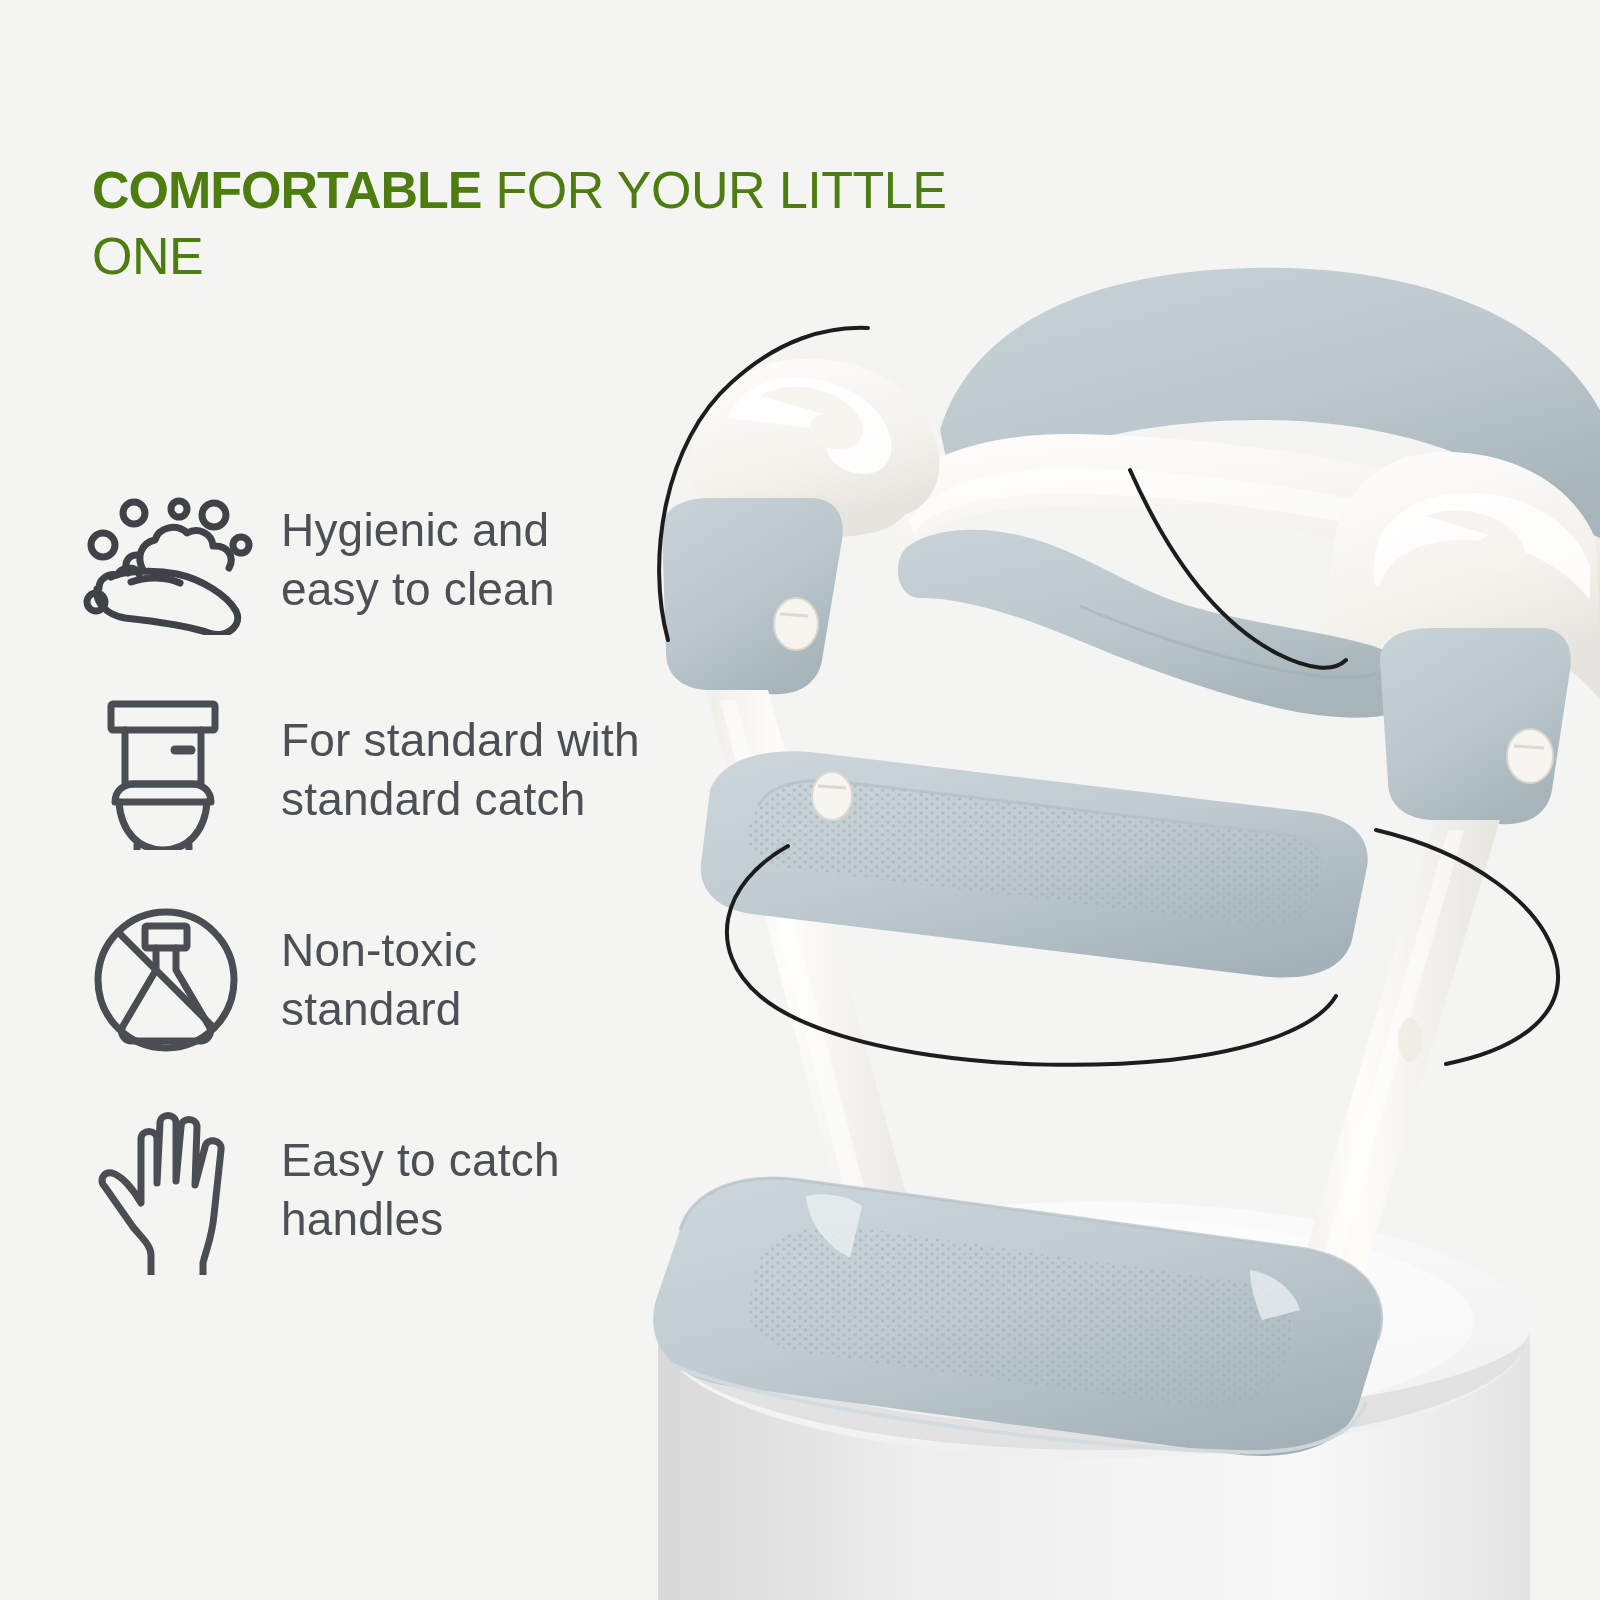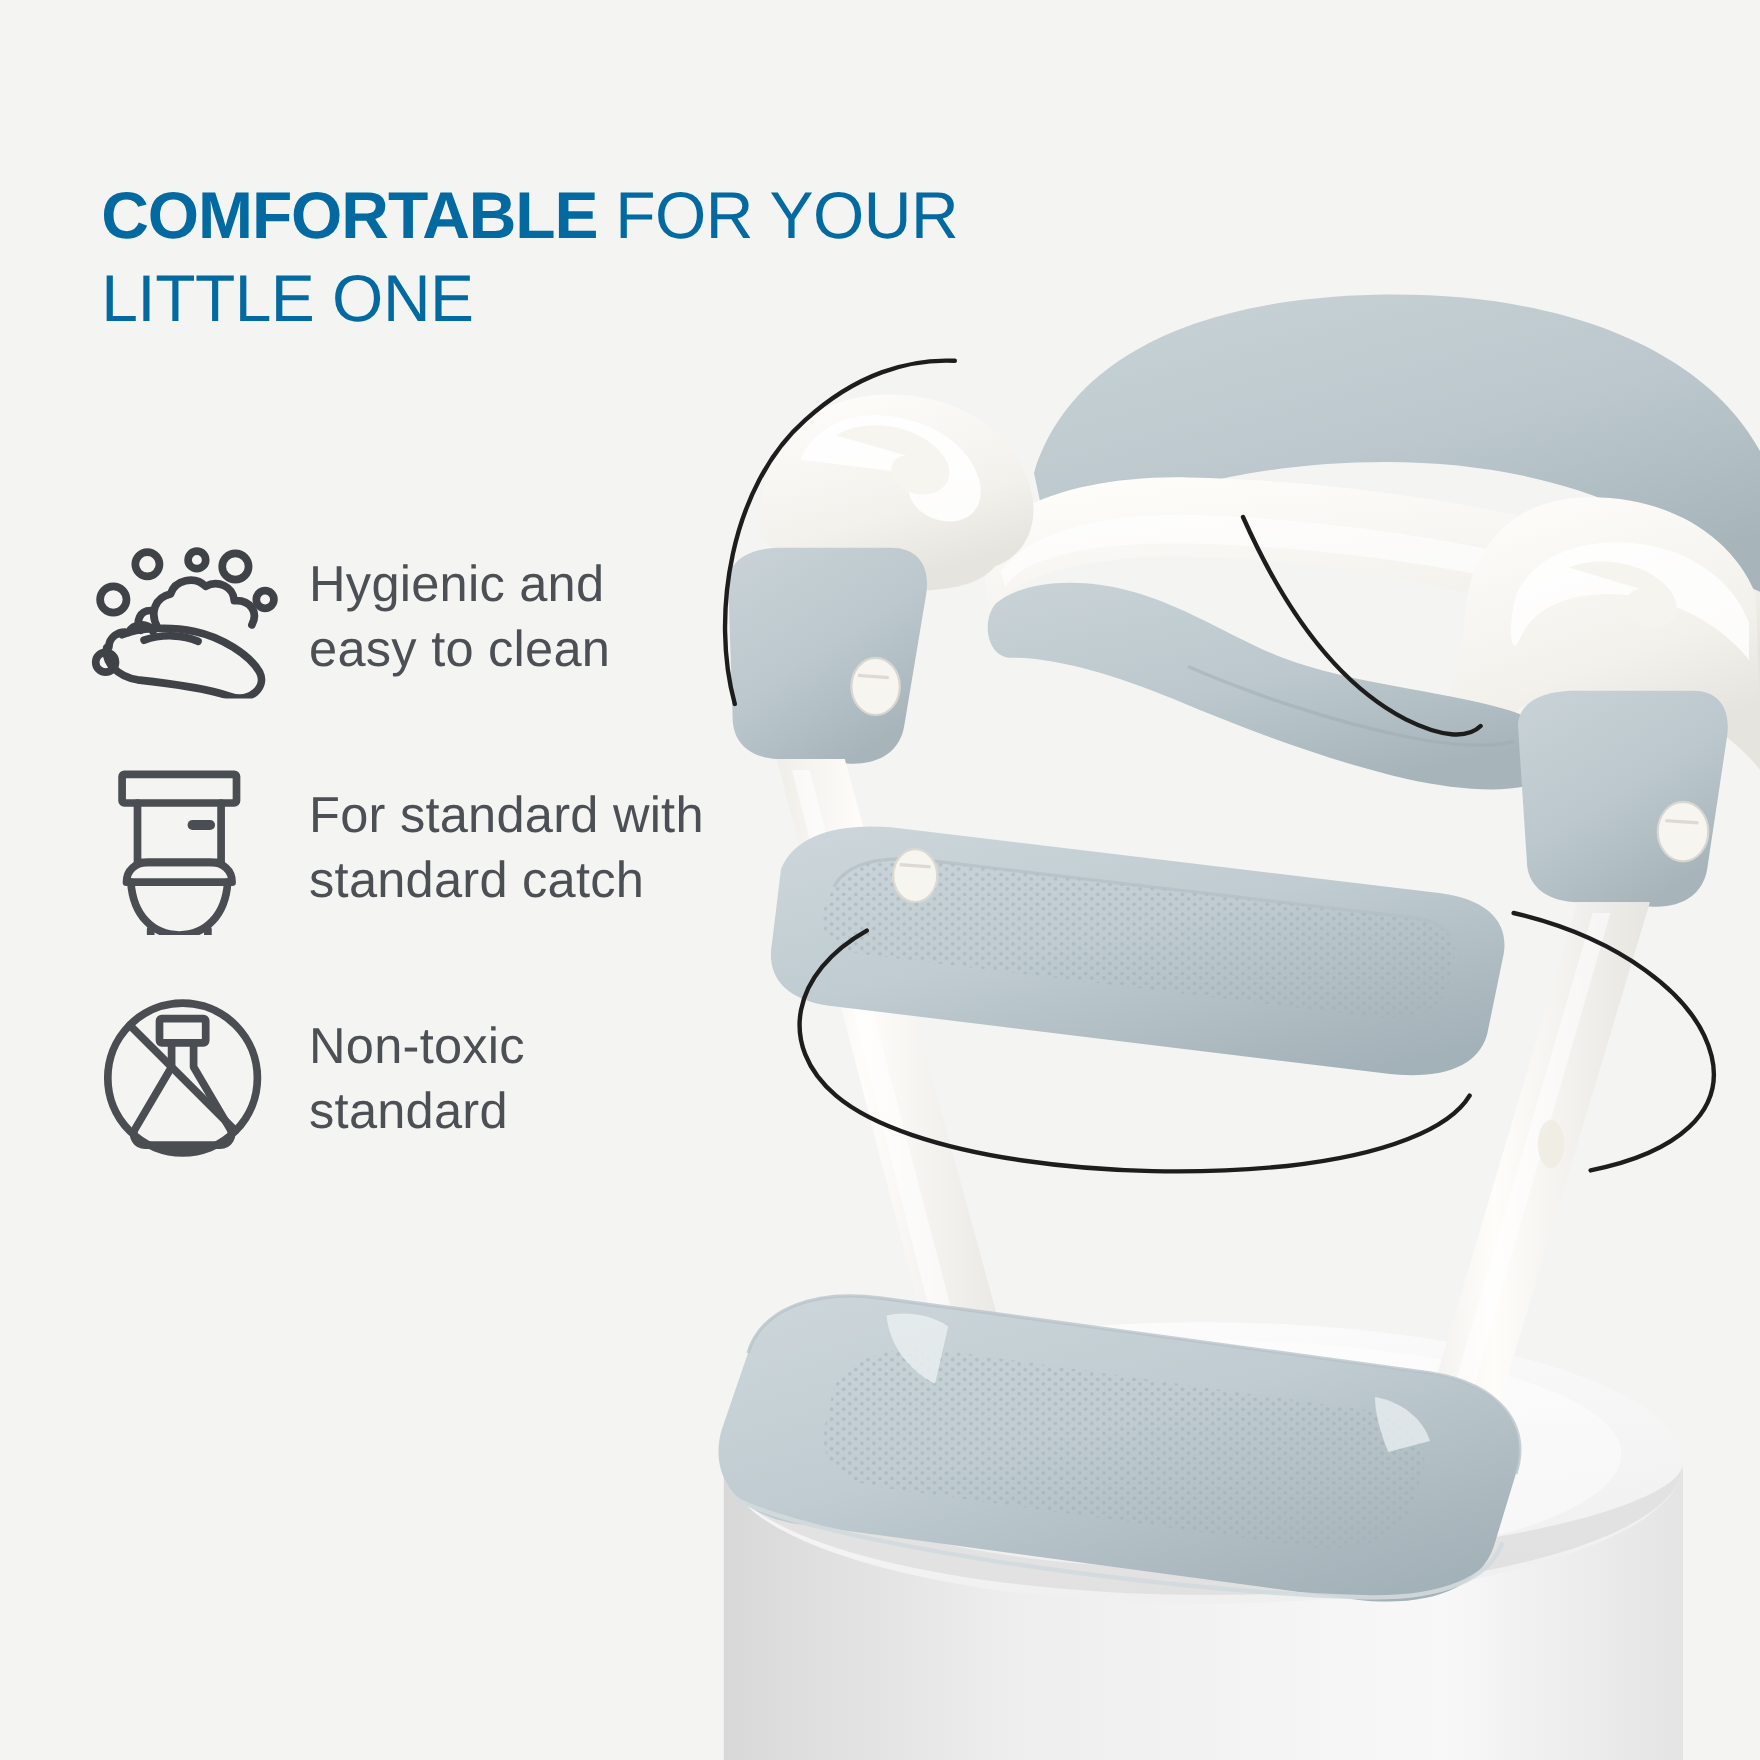--- a/index.html
+++ b/index.html
@@ -21,24 +21,24 @@
     inset: 0;
     background: #f4f4f3;
   }
 
   
   .headline {
     position: absolute;
     left: 92px;
     top: 158px;
     width: 920px;
-    font-size: 60px;
+    font-size: 52px;
     line-height: 1.26;
     letter-spacing: -0.5px;
-    color: #0369a1;
+    color: #4d7c0f;
     font-weight: 300;
   }
   .headline .strong {
     font-weight: 700;
     letter-spacing: -1px;
   }
 
   
   .features {
     position: absolute;
@@ -158,20 +158,53 @@
             <line x1="37" y1="32" x2="133" y2="128"></line>
           </g>
         </svg>
       </div>
       <div class="feature-text">
         <div>Non-toxic</div>
         <div>standard</div>
       </div>
     </div>
 
+    <div class="feature-row">
+      <div class="feature-icon">
+        <svg width="185" height="170" viewBox="0 0 185 170">
+          <g fill="none" stroke="#4a4e52" stroke-width="7" stroke-linecap="round" stroke-linejoin="round">
+            <path d="M24 82
+                     C18 76 22 66 31 68
+                     C41 71 52 84 60 98
+                     L60 34
+                     C60 24 76 24 76 34
+                     L76 78
+                     L79 18
+                     C79 8 95 8 95 18
+                     L95 76
+                     L100 22
+                     C100 12 116 12 116 22
+                     L114 80
+                     L124 42
+                     C126 32 142 35 140 45
+                     L133 110
+                     C131 132 126 142 122 158
+                     L122 170
+                     M70 170
+                     L70 150
+                     C70 140 60 132 52 122
+                     L24 82"></path>
+          </g>
+        </svg>
+      </div>
+      <div class="feature-text">
+        <div>Easy to catch</div>
+        <div>handles</div>
+      </div>
+    </div>
 
   </div>
 
   <div class="product">
     <svg width="990" height="1600" viewBox="0 0 990 1600">
       <defs>
         <linearGradient id="grayTop" x1="0" y1="0" x2="0.6" y2="1">
           <stop offset="0%" stop-color="#c9d3d7"></stop>
           <stop offset="55%" stop-color="#bcc8cd"></stop>
           <stop offset="100%" stop-color="#a7b5bb"></stop>

